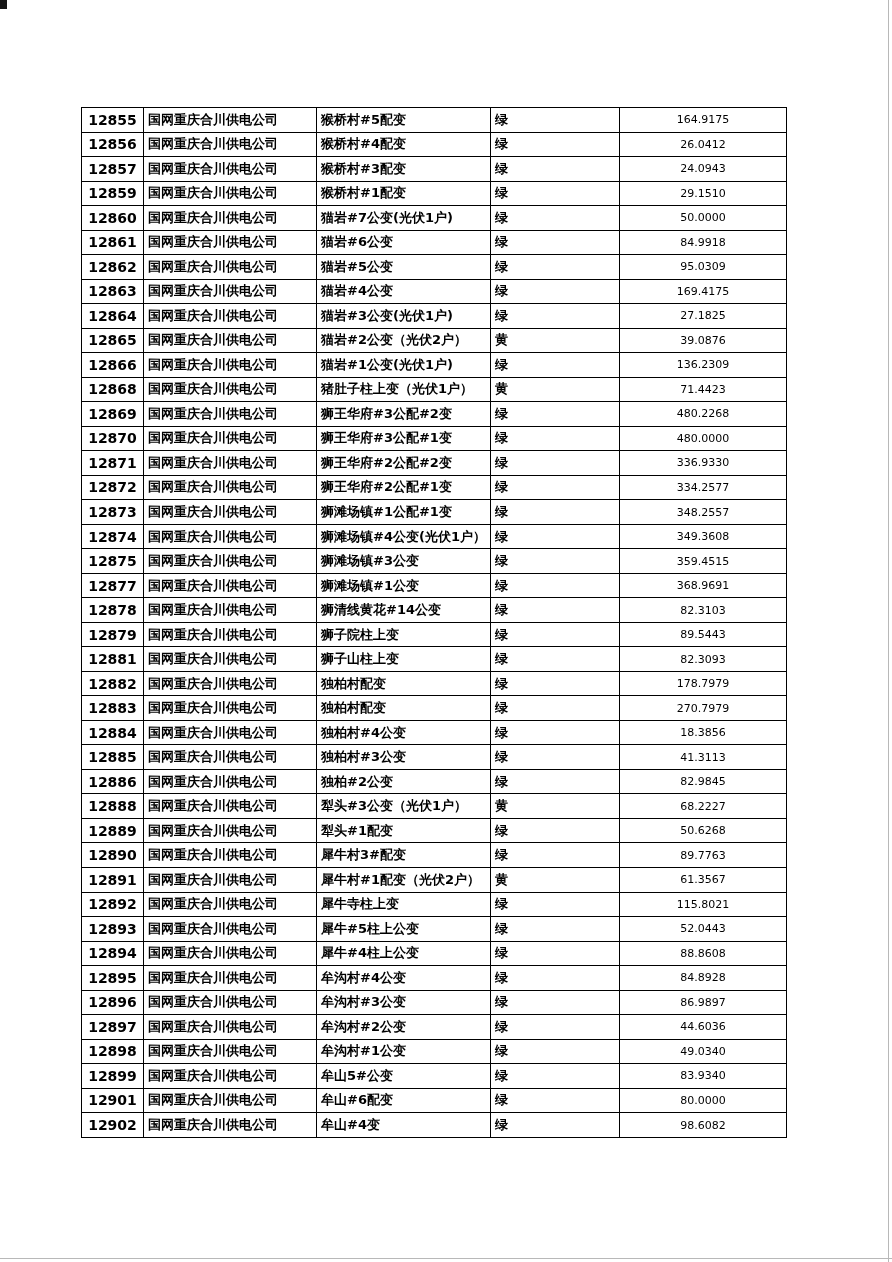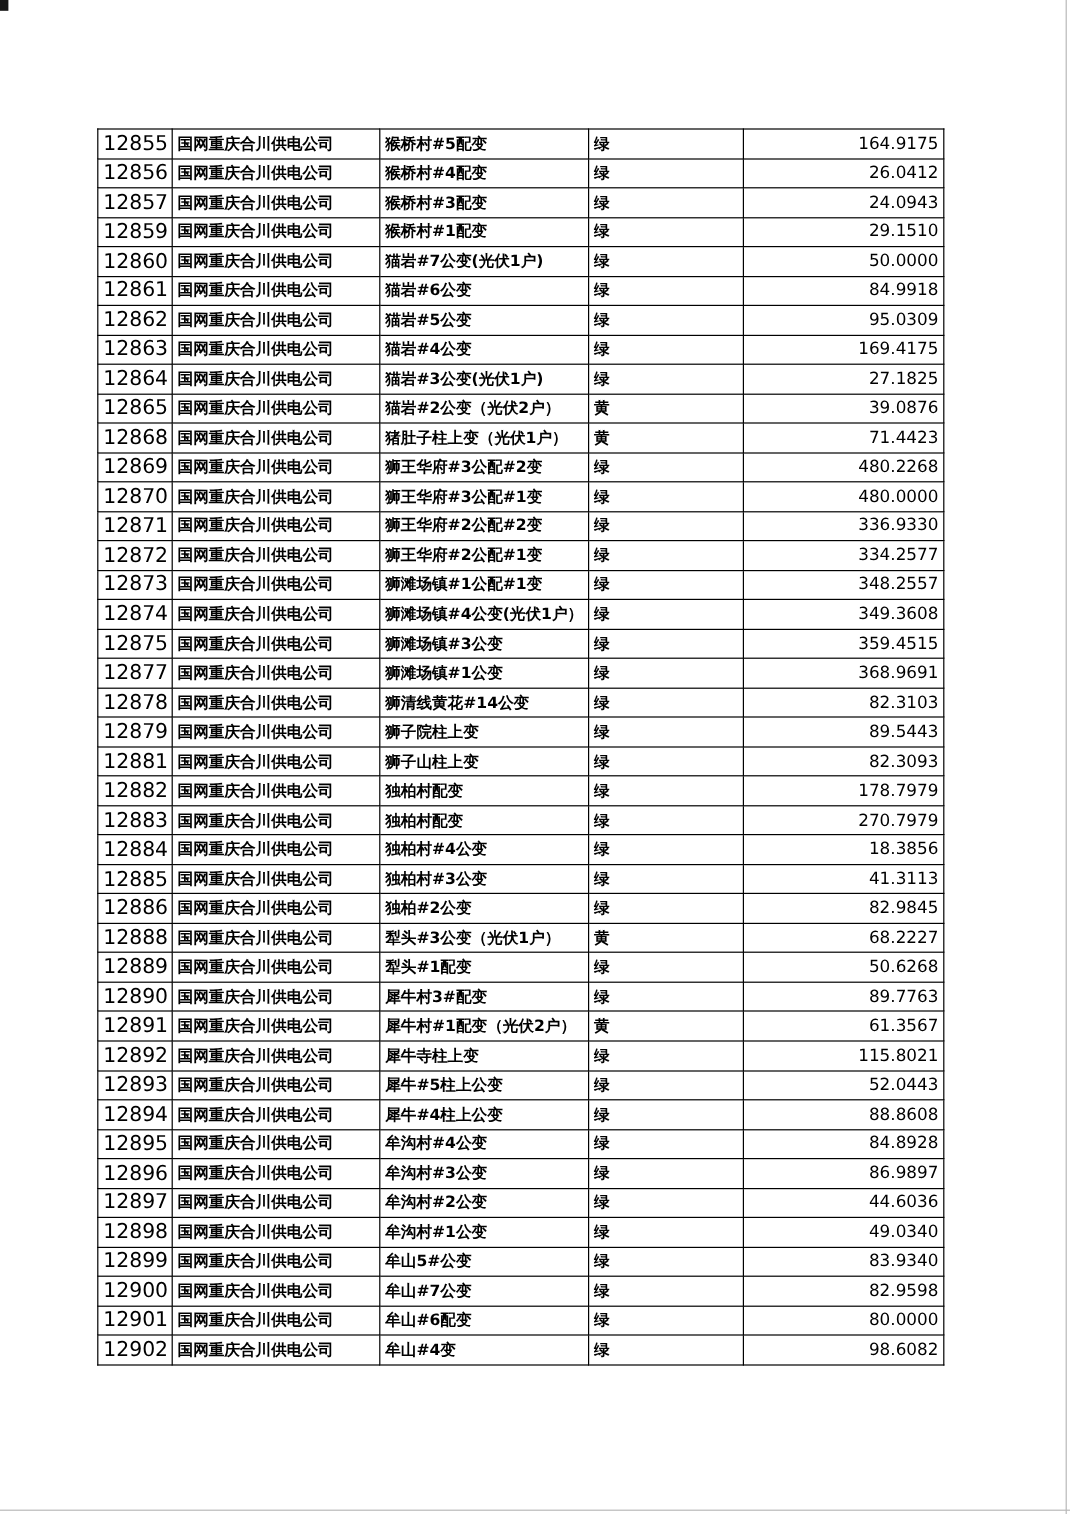--- a/index.html
+++ b/index.html
@@ -48,31 +48,31 @@
     vertical-align: middle;
   }
   col.c-id      { width: 62px; }
   col.c-company { width: 173px; }
   col.c-station { width: 174px; }
   col.c-status  { width: 129px; }
   col.c-value   { width: 167px; }
 
   td.col-id {
     text-align: center;
-    font-size: 17px;
-    font-weight: 400;
+    font-size: 14px;
+    font-weight: 700;
   }
   td.col-company, td.col-station, td.col-status {
     text-align: left;
     font-size: 13px;
     font-weight: 700;
   }
   td.col-value {
-    text-align: right;
-    font-size: 14px;
+    text-align: center;
+    font-size: 11px;
     font-weight: 400;
   }
 </style>
 </head>
 <body>
 
 <div class="page">
 
   <div class="corner-mark"></div>
 
@@ -149,20 +149,27 @@
     <td class="col-value">27.1825</td>
   </tr>
         <tr>
     <td class="col-id">12865</td>
     <td class="col-company">国网重庆合川供电公司</td>
     <td class="col-station">猫岩#2公变（光伏2户）</td>
     <td class="col-status">黄</td>
     <td class="col-value">39.0876</td>
   </tr>
         <tr>
+    <td class="col-id">12866</td>
+    <td class="col-company">国网重庆合川供电公司</td>
+    <td class="col-station">猫岩#1公变(光伏1户)</td>
+    <td class="col-status">绿</td>
+    <td class="col-value">136.2309</td>
+  </tr>
+        <tr>
     <td class="col-id">12868</td>
     <td class="col-company">国网重庆合川供电公司</td>
     <td class="col-station">猪肚子柱上变（光伏1户）</td>
     <td class="col-status">黄</td>
     <td class="col-value">71.4423</td>
   </tr>
         <tr>
     <td class="col-id">12869</td>
     <td class="col-company">国网重庆合川供电公司</td>
     <td class="col-station">狮王华府#3公配#2变</td>
@@ -352,27 +359,20 @@
     <td class="col-value">49.0340</td>
   </tr>
         <tr>
     <td class="col-id">12899</td>
     <td class="col-company">国网重庆合川供电公司</td>
     <td class="col-station">牟山5#公变</td>
     <td class="col-status">绿</td>
     <td class="col-value">83.9340</td>
   </tr>
         <tr>
-    <td class="col-id">12900</td>
-    <td class="col-company">国网重庆合川供电公司</td>
-    <td class="col-station">牟山#7公变</td>
-    <td class="col-status">绿</td>
-    <td class="col-value">82.9598</td>
-  </tr>
-        <tr>
     <td class="col-id">12901</td>
     <td class="col-company">国网重庆合川供电公司</td>
     <td class="col-station">牟山#6配变</td>
     <td class="col-status">绿</td>
     <td class="col-value">80.0000</td>
   </tr>
         <tr>
     <td class="col-id">12902</td>
     <td class="col-company">国网重庆合川供电公司</td>
     <td class="col-station">牟山#4变</td>

